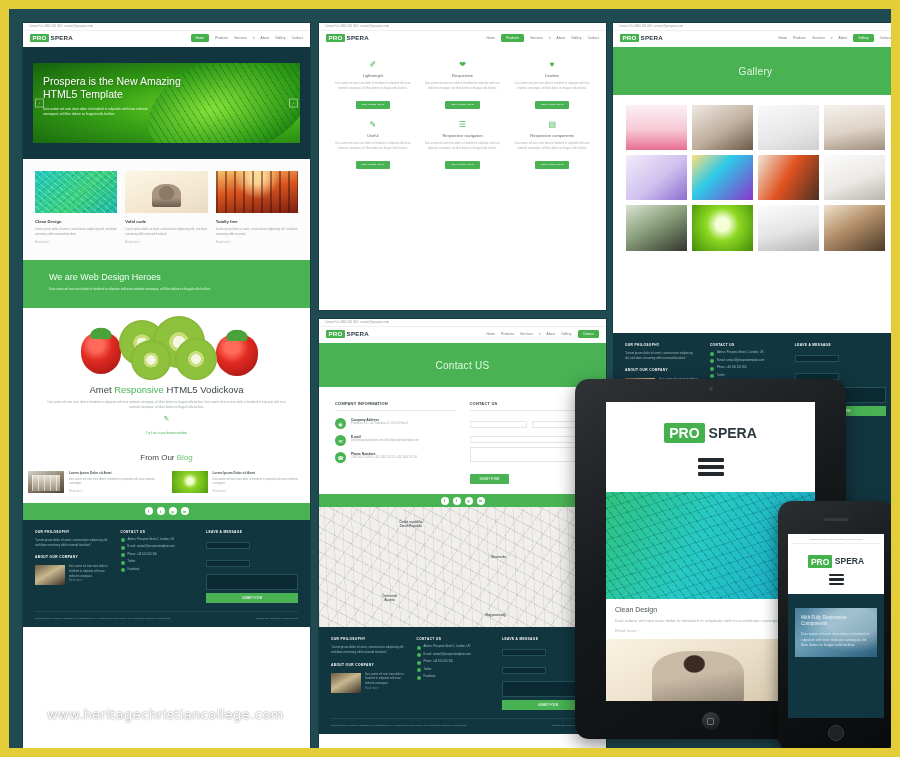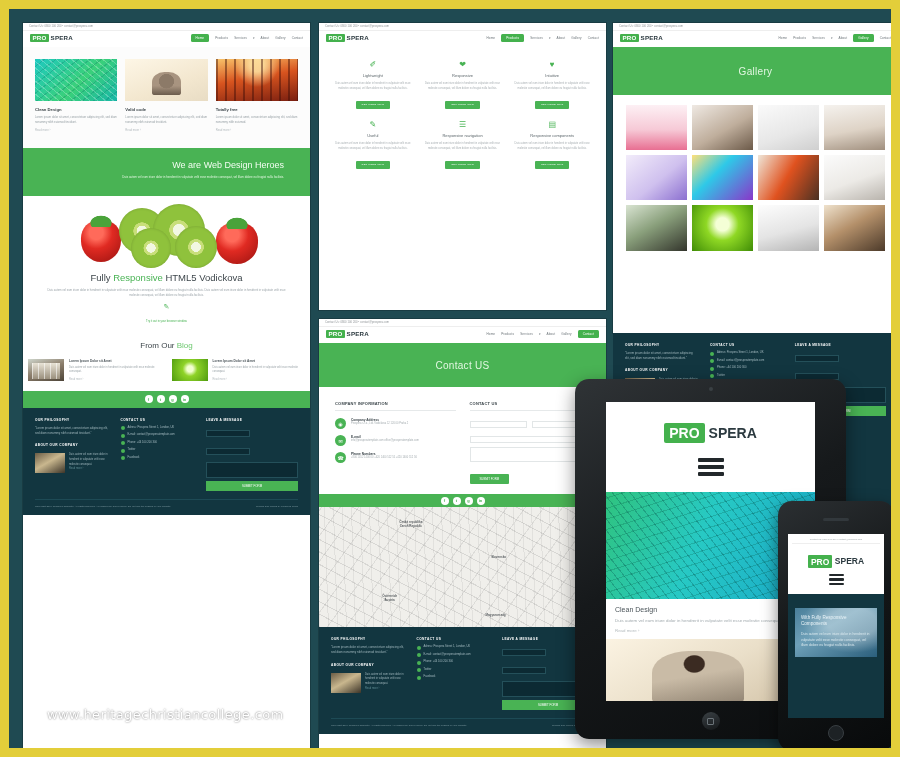--- a/index.html
+++ b/index.html
@@ -90,21 +90,21 @@
   .t-valid { background:linear-gradient(160deg,#fdf6e6 0%,#f3e7cf 60%,#e8dcc4 100%); position:relative; overflow:hidden; }
   .t-valid:after{ content:""; position:absolute; left:32%; top:30%; width:36%; height:56%;
     background:radial-gradient(ellipse at 50% 40%, #8c7a68 0 36%, transparent 38%),
                linear-gradient(180deg, #a89480 0 60%, #6b5c4d 100%);
     border-radius:42% 42% 10% 10%; }
   .t-free { background:linear-gradient(170deg,#f9c36a 0%,#d8541f 45%,#7a1f10 100%); position:relative; overflow:hidden; }
   .t-free:after{ content:""; position:absolute; inset:0;
     background:repeating-linear-gradient(90deg, rgba(60,12,6,.45) 0 2px, transparent 2px 9px),
                radial-gradient(circle at 50% 15%, rgba(255,235,170,.8) 0 12%, transparent 40%); }
 
-  .heroes { background:#49b354; text-align:right; padding:12px 26px 16px; }
+  .heroes { background:#49b354; text-align:left; padding:12px 26px 16px; }
   .heroes h3 { color:#f2fdf1; font-size:9px; font-weight:300; }
   .heroes p { color:#e2f6e0; font-size:2.9px; line-height:1.7; margin-top:5px; }
 
   .fruit { height:74px; position:relative; background:#fff; }
   .kiwi, .straw {
     position:absolute; border-radius:50%;
   }
   .kiwi {
     background:radial-gradient(circle at 50% 50%, #f2f7e2 0 16%, #c8de7a 17% 26%, #8fc23c 27% 78%, #6ba32c 79% 88%, #4e7e1f 89% 100%);
     box-shadow:inset 0 0 3px rgba(0,0,0,.18);
@@ -302,20 +302,30 @@
         <span class="mi active">Home</span>
         <span class="mi">Products</span>
         <span class="mi">Services</span>
         <span class="mi">▾</span>
         <span class="mi">About</span>
         <span class="mi">Gallery</span>
         <span class="mi">Contact</span>
       </div>
     </div>
 
+    <div class="hero-wrap">
+      <div class="hero">
+        <div class="hero-txt">
+          <h2>Prospera is the New Amazing HTML5 Template</h2>
+          <p>Duis autem vel eum iriure dolor in hendrerit in vulputate velit esse molestie consequat, vel illum dolore eu feugiat nulla facilisis.</p>
+        </div>
+        <div class="slider-arrow l">‹</div>
+        <div class="slider-arrow r">›</div>
+      </div>
+    </div>
 
     <div class="threecol">
       <div class="col">
         <div class="thumb t-clean"></div>
         <h4>Clean Design</h4>
         <p>Lorem ipsum dolor sit amet, consectetuer adipiscing elit, sed diam nonummy nibh euismod tincidunt.</p>
         <div class="more">Read more ›</div>
       </div>
       <div class="col">
         <div class="thumb t-valid"></div>
@@ -339,21 +349,21 @@
     <div class="fruit">
       <i class="straw" style="left:58px;top:24px;width:40px;height:42px;"></i>
       <i class="straw" style="right:52px;top:26px;width:42px;height:42px;"></i>
       <i class="kiwi" style="left:96px;top:12px;width:46px;height:46px;"></i>
       <i class="kiwi" style="left:130px;top:8px;width:52px;height:52px;"></i>
       <i class="kiwi" style="left:108px;top:32px;width:40px;height:40px;"></i>
       <i class="kiwi" style="left:152px;top:30px;width:42px;height:42px;"></i>
     </div>
 
     <div class="fullyresp">
-      <h3><span>Fully </span><em>Responsive</em><span> HTML5 Vodickova</span></h3>
+      <h3><span>Amet </span><em>Responsive</em><span> HTML5 Vodickova</span></h3>
       <p>Duis autem vel eum iriure dolor in hendrerit in vulputate velit esse molestie consequat, vel illum dolore eu feugiat nulla facilisis. Duis autem vel eum iriure dolor in hendrerit in vulputate velit esse molestie consequat, vel illum dolore eu feugiat nulla facilisis.</p>
       <div class="pencil">✎</div>
       <div class="mini">Try it out in your browser window</div>
     </div>
 
     <div class="blog">
       <h3><span>From Our </span><em>Blog</em></h3>
       <div class="bposts">
         <div class="bpost">
           <div class="bthumb bt-a"></div>

